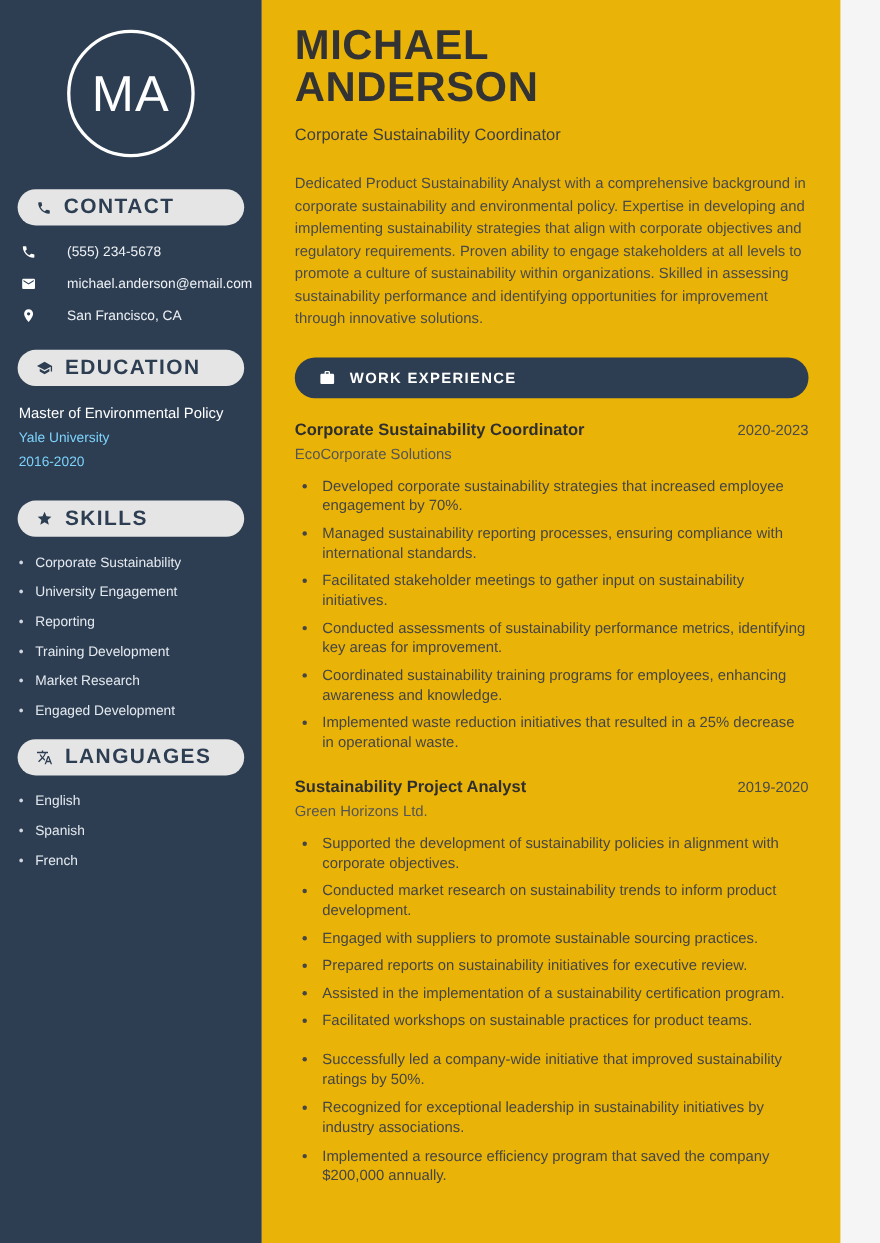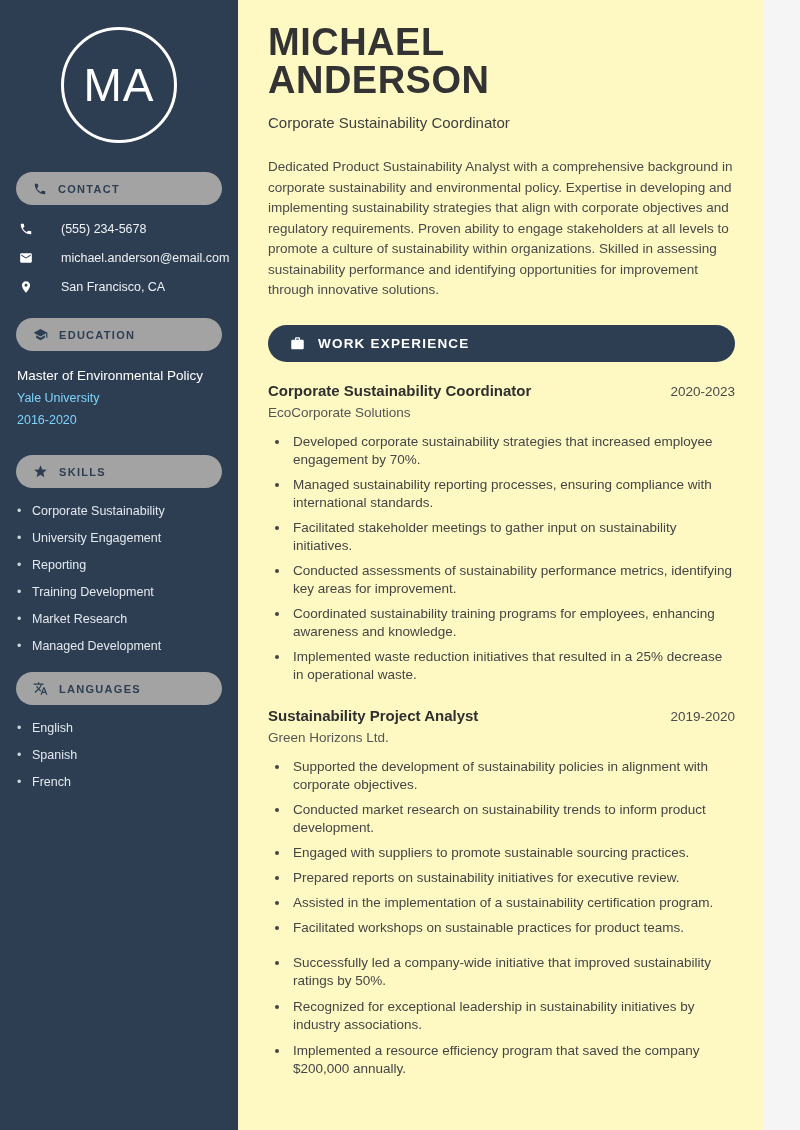--- a/index.html
+++ b/index.html
@@ -20,26 +20,26 @@
   }
   .avatar {
     width: 110px; height: 110px;
     margin: 27px auto 0;
     border: 3px solid #ffffff;
     border-radius: 50%;
     display: flex; align-items: center; justify-content: center;
     color: #ffffff; font-size: 46px; letter-spacing: 1px; font-weight: 400;
   }
   .pill-light {
-    background: #a3a3a3; color: #2d3e52;
+    background: #e5e5e5; color: #2d3e52;
     height: 33px; border-radius: 17px;
     margin: 0 16px;
     display: flex; align-items: center; gap: 11px;
     padding: 0 17px; box-sizing: border-box;
-    font-weight: 700; font-size: 11px; letter-spacing: 1.3px;
+    font-weight: 700; font-size: 19px; letter-spacing: 1.3px;
   }
   .icon { width: 15px; height: 15px; fill: currentColor; flex-shrink: 0; }
   .icon-sm { width: 14px; height: 14px; }
   .mt-29 { margin-top: 29px; }
   .mt-24 { margin-top: 24px; }
   .contact-rows { margin: 17px 16px 0 19px; }
   .contact-row {
     display: flex; align-items: center; gap: 28px;
     margin-bottom: 15px;
     font-size: 12.5px; color: #eef1f5;
@@ -53,21 +53,21 @@
     font-size: 12.5px; color: #e4e9ef;
     margin-bottom: 13px;
     padding-left: 15px; position: relative;
   }
   .side-list li::before {
     content: "\2022"; position: absolute; left: 0; top: 0; color: #cfd6de;
   }
 
   
   .main {
-    flex: 1; background: #fef9c3;
+    flex: 1; background: #eab308;
     padding: 23px 29px 0 30px; box-sizing: border-box;
   }
   h1 { margin: 0; }
   h1 span {
     display: block;
     font-size: 38px; font-weight: 700; color: #333333;
     line-height: 38px; letter-spacing: 0.5px;
   }
   .job-title-sub { margin-top: 15px; font-size: 15px; color: #3e3e3e; }
   .summary {
@@ -154,21 +154,21 @@
           <path d="M12 17.27L18.18 21l-1.64-7.03L22 9.24l-7.19-.61L12 2 9.19 8.63 2 9.24l5.46 4.73L5.82 21z"></path>
         </svg>
       <span>SKILLS</span>
     </div>
     <ul class="side-list">
         <li>Corporate Sustainability</li>
         <li>University Engagement</li>
         <li>Reporting</li>
         <li>Training Development</li>
         <li>Market Research</li>
-        <li>Managed Development</li>
+        <li>Engaged Development</li>
       </ul>
 
     <div class="pill-light" style="margin-top:19px;">
       <svg class="icon" viewBox="0 0 24 24">
           <path d="M12.87 15.07l-2.54-2.51.03-.03c1.74-1.94 2.98-4.17 3.71-6.53H17V4h-7V2H8v2H1v1.99h11.17C11.5 7.92 10.44 9.75 9 11.35 8.07 10.32 7.3 9.19 6.69 8h-2c.73 1.63 1.73 3.17 2.98 4.56l-5.09 5.02L4 19l5-5 3.11 3.11.76-2.04zM18.5 10h-2L12 22h2l1.12-3h4.75L21 22h2l-4.5-12zm-2.62 7l1.62-4.33L19.12 17h-3.24z"></path>
         </svg>
       <span>LANGUAGES</span>
     </div>
     <ul class="side-list">
         <li>English</li>

